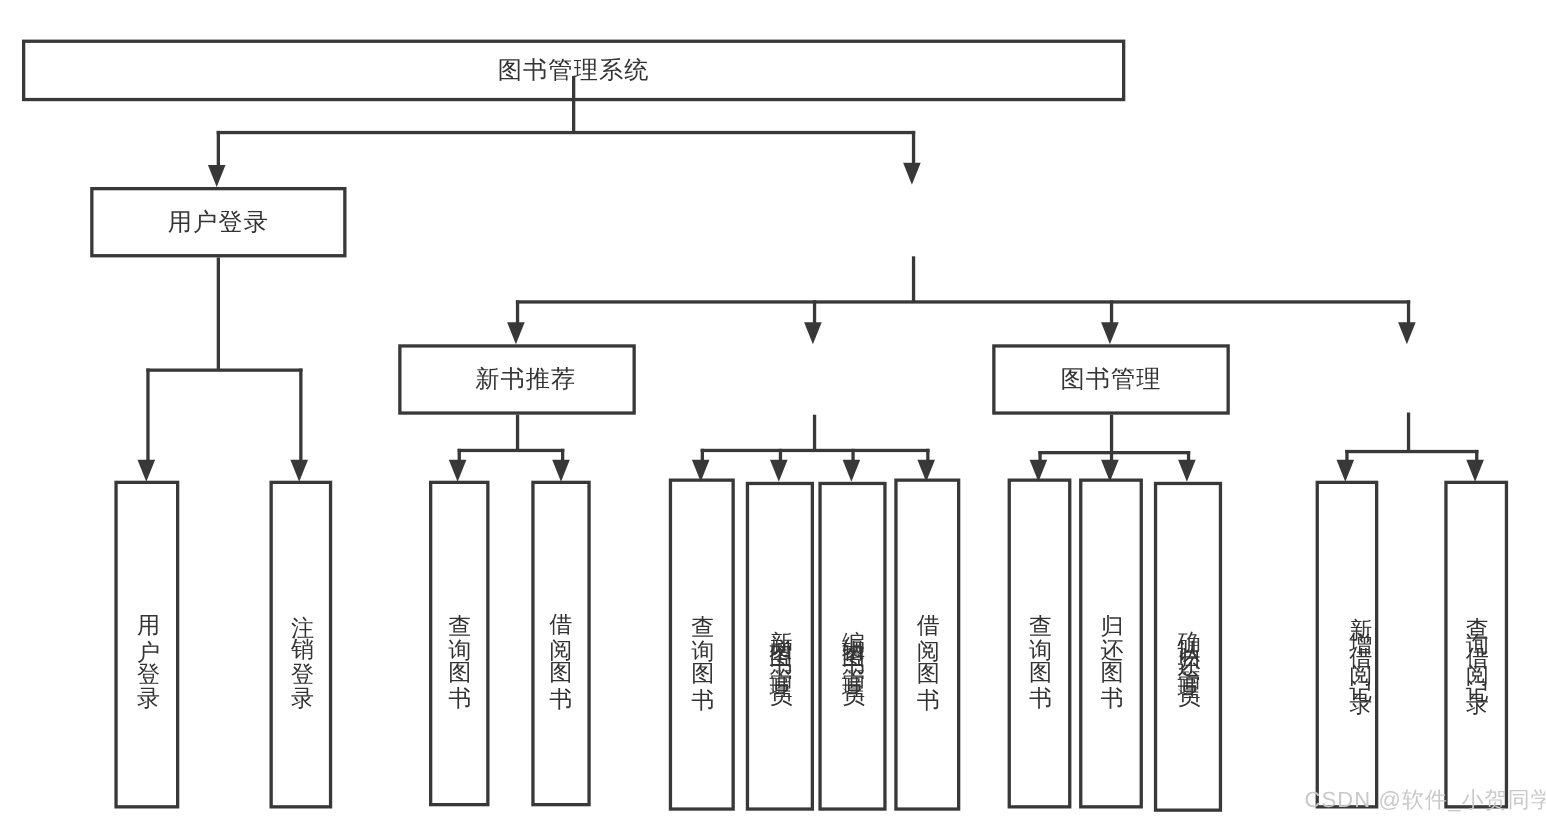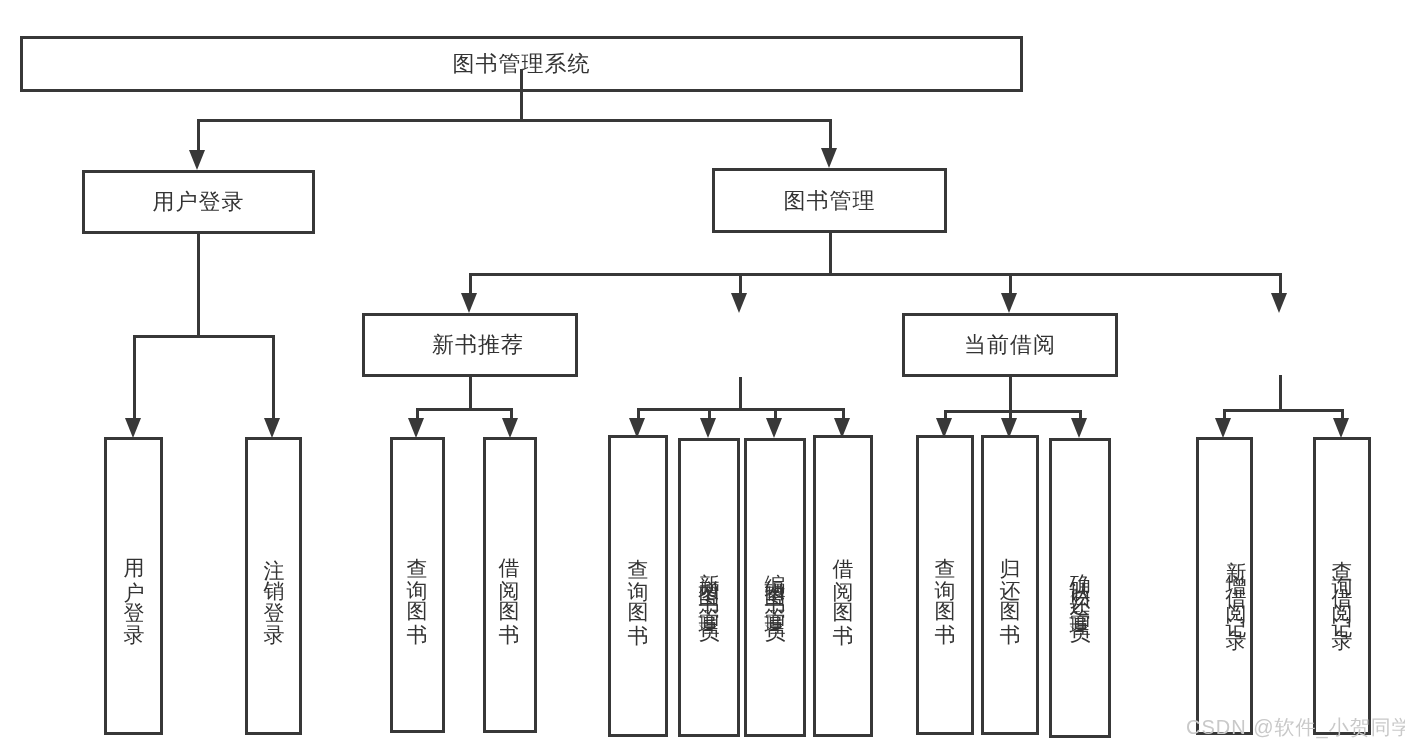--- a/index.html
+++ b/index.html
@@ -90,29 +90,26 @@
 
 <div class="canvas">
 
   <div class="box" id="root">
     <span>图书管理系统</span>
   </div>
 
   <div class="box" id="userlogin">
     <span>用户登录</span>
   </div>
-  <div class="box" id="bookmgmt">
-    <span>图书管理</span>
-  </div>
 
   <div class="box" id="newbook">
     <span>新书推荐</span>
   </div>
   <div class="box" id="currentbor">
-    <span>当前借阅</span>
+    <span>图书管理</span>
   </div>
 
   <div class="leaf ls4 lh52" id="lf-ul-1">用户登录</div>
   <div class="leaf ls4 lh49" id="lf-ul-2">注销登录</div>
 
   <div class="leaf ls4 lh49" id="lf-nb-1">查询图书</div>
   <div class="leaf ls4 lh49" id="lf-nb-2">借阅图书</div>
 
   <div class="leaf ls4 lh54" id="lf-bb-1">查询图书</div>
   <div class="leaf ls9 lh56" id="lf-bb-2">新增图书（管理员）</div>

